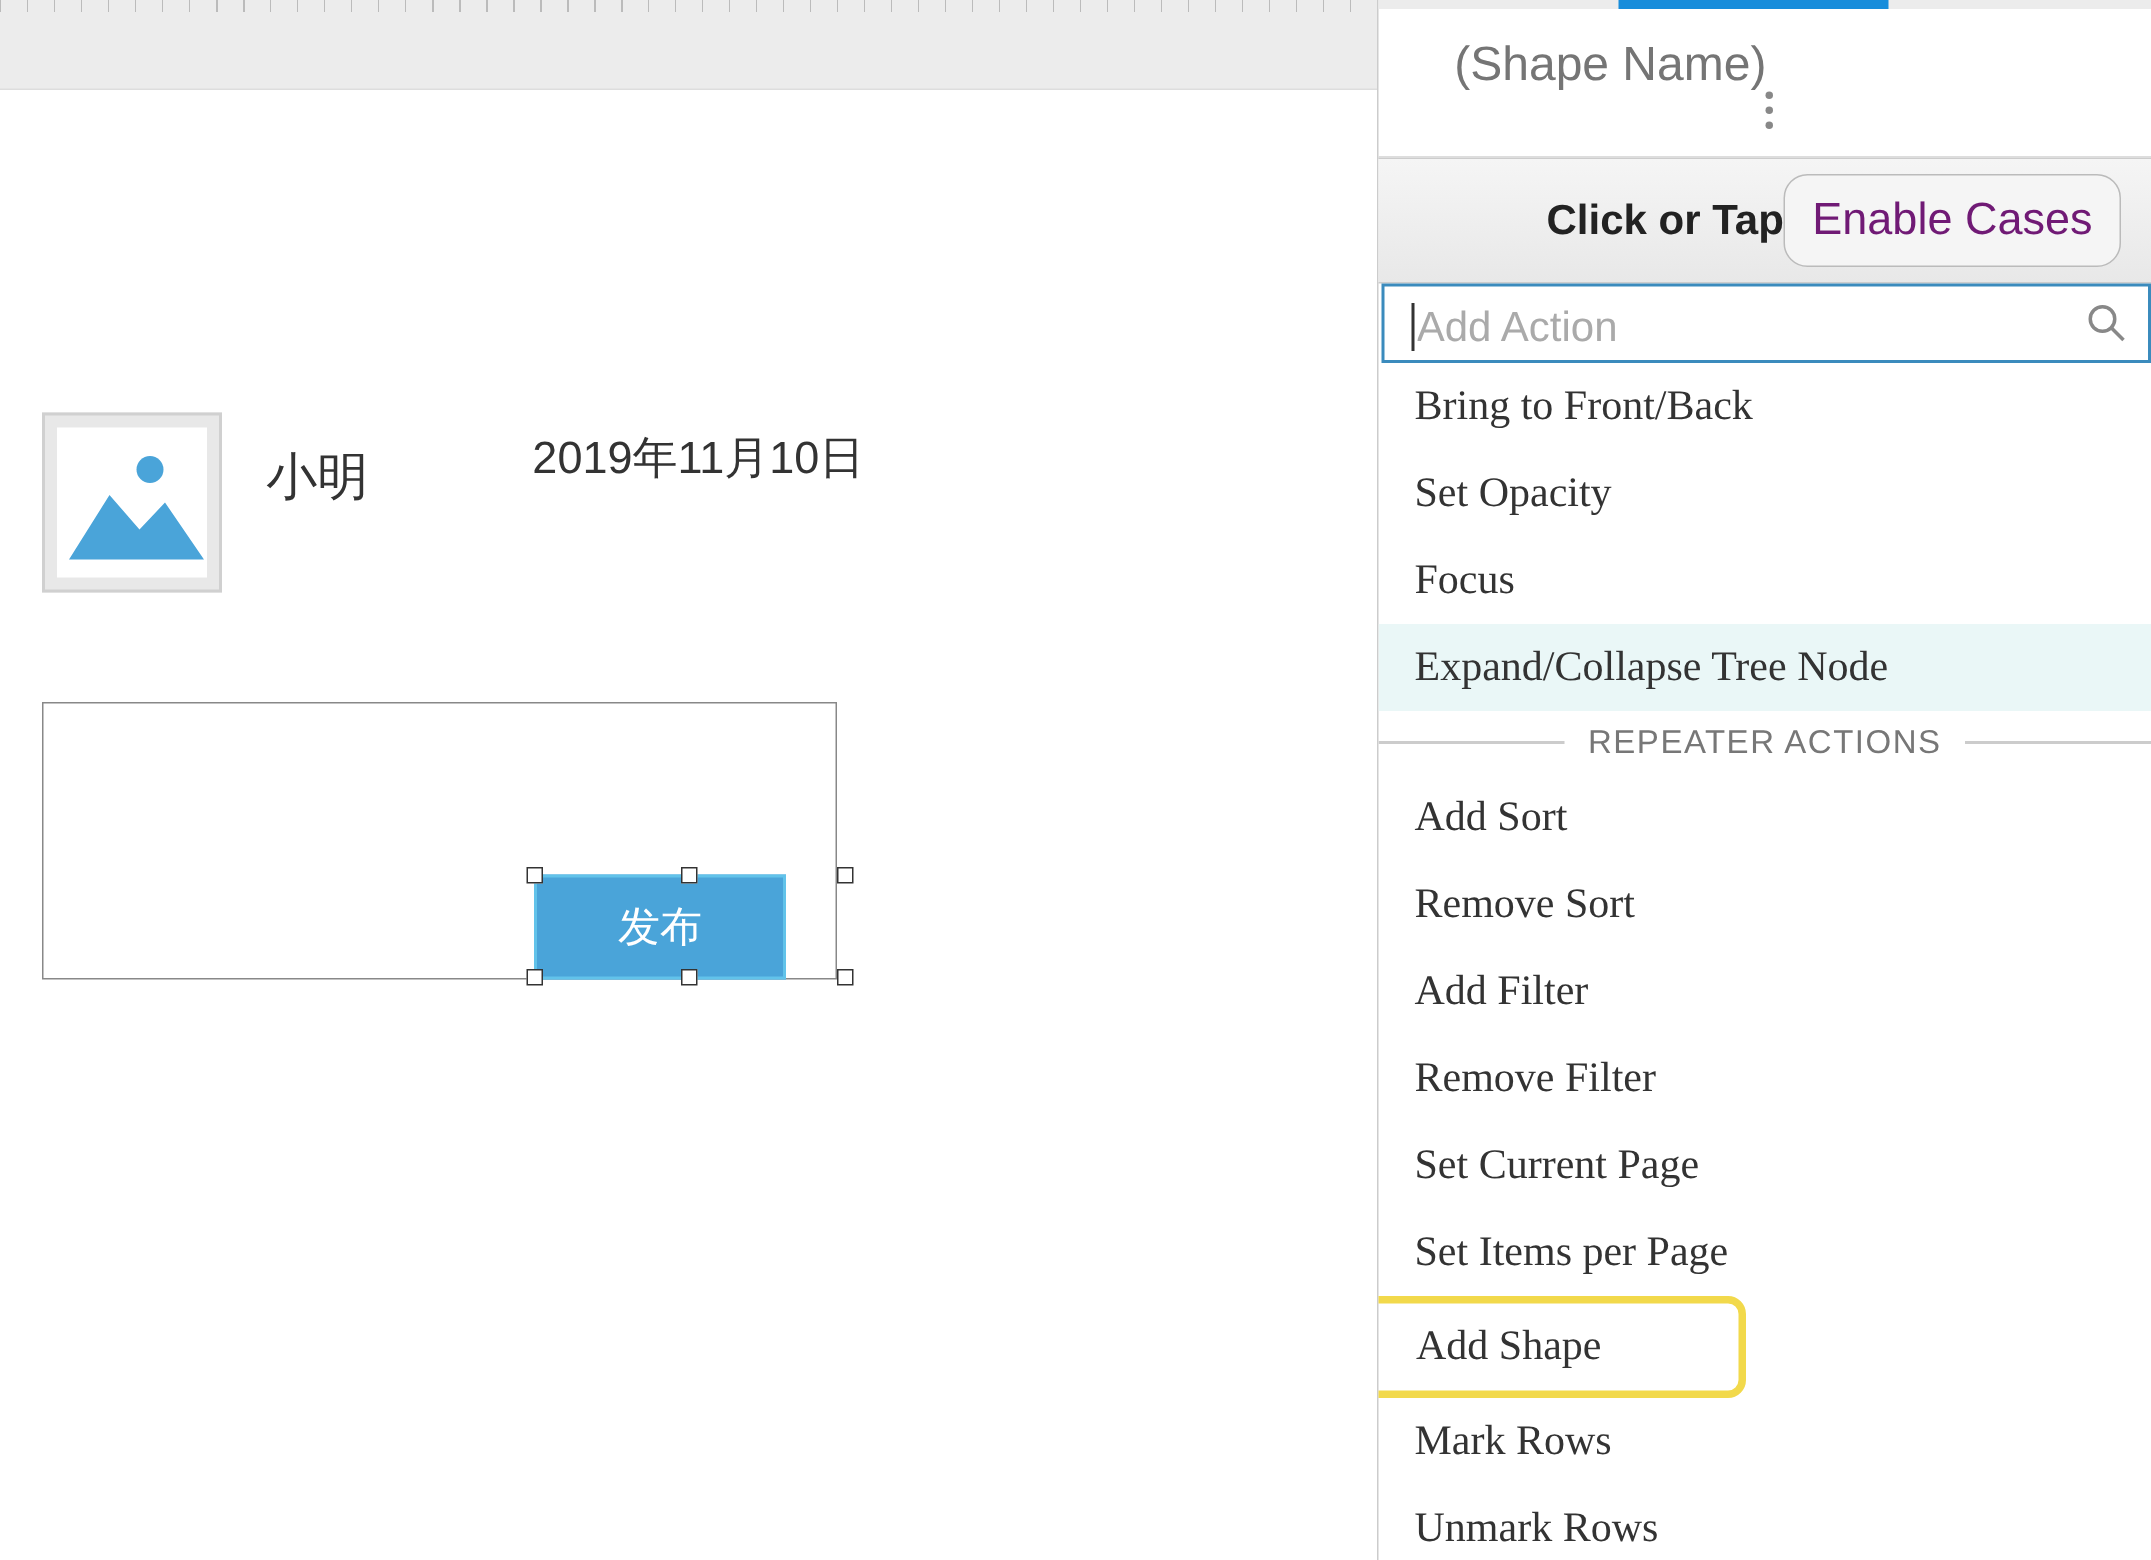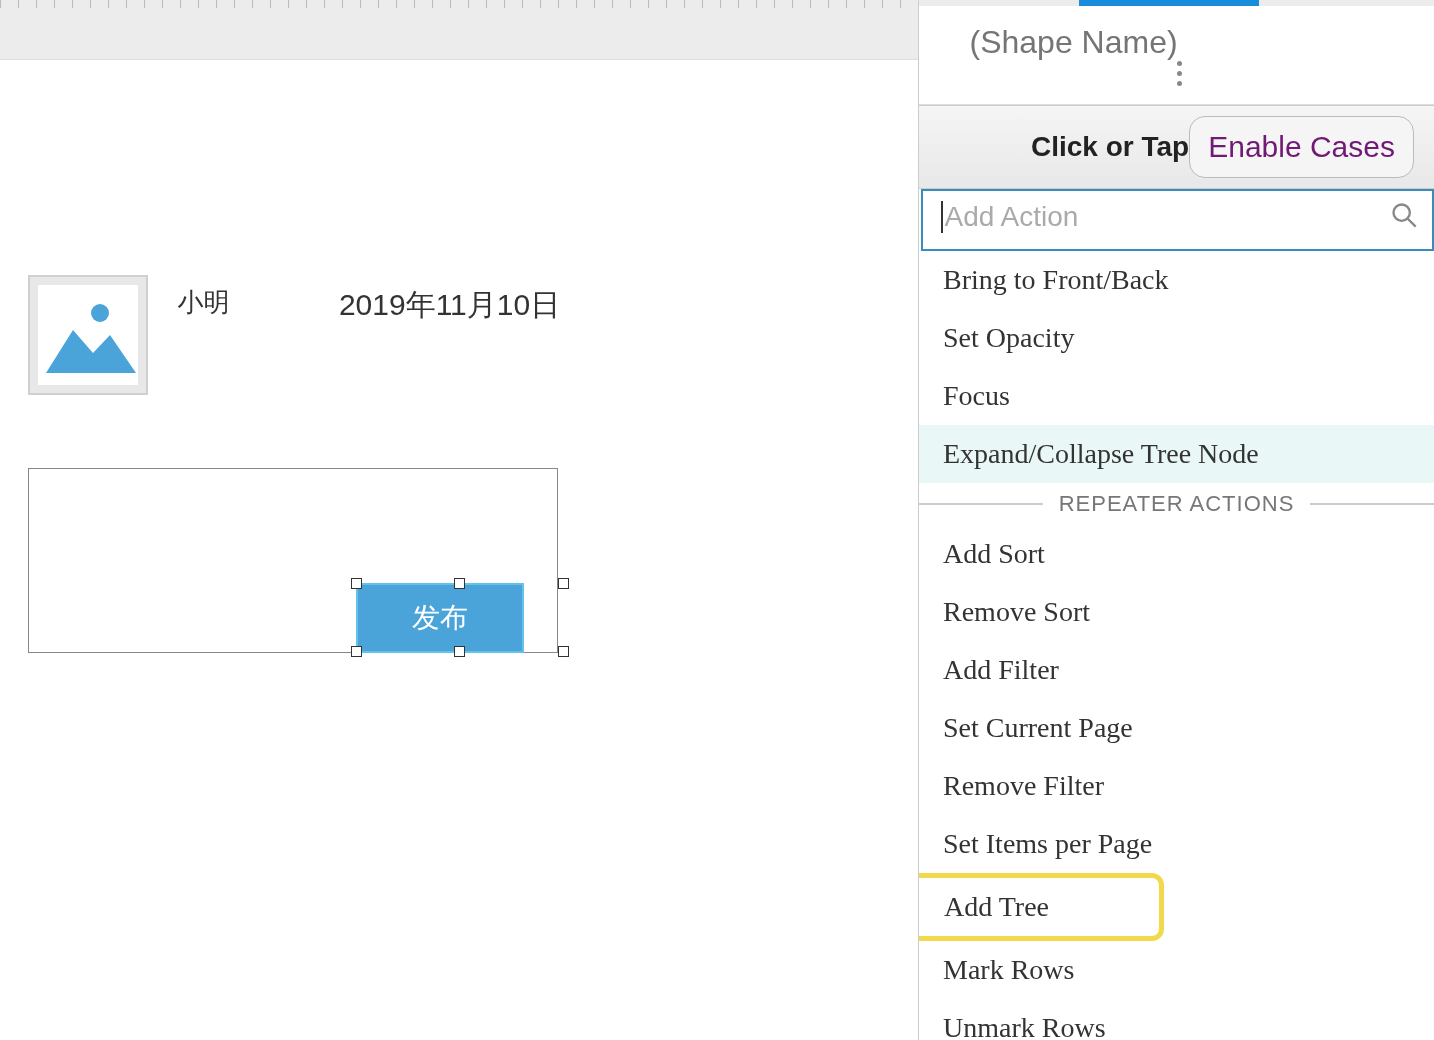--- a/index.html
+++ b/index.html
@@ -61,22 +61,22 @@
       overflow: hidden;
     }
     .avatar-inner svg {
       width: 100%;
       height: 100%;
     }
     .username-label {
       display: inline-block;
       vertical-align: top;
       margin-left: 25px;
-      margin-top: 10px;
-      font-size: 26px;
+      margin-top: 20px;
+      font-size: 34px;
       color: #333;
     }
     .date-label {
       display: inline-block;
       vertical-align: top;
       margin-left: 105px;
       margin-top: 10px;
       font-size: 30px;
       color: #333;
     }
@@ -190,21 +190,21 @@
       border: 1.5px solid #bbb;
       border-radius: 16px;
       padding: 13px 18px;
       cursor: pointer;
     }
     
     .search-row {
       border: 2px solid #3b8bbd;
       display: flex;
       align-items: center;
-      padding: 10px 14px 16px 18px;
+      padding: 10px 14px 6px 18px;
       margin-left: 2px;
     }
     .search-input {
       flex: 1;
       font-size: 28px;
       color: #333;
       border: none;
       outline: none;
       background: transparent;
     }
@@ -340,21 +340,21 @@
 
     <div class="section-divider">
       <div class="line"></div>
       <div class="label">REPEATER ACTIONS</div>
       <div class="line"></div>
     </div>
 
     <div class="action-item">Add Sort</div>
     <div class="action-item">Remove Sort</div>
     <div class="action-item">Add Filter</div>
+    <div class="action-item">Remove Filter</div>
     <div class="action-item">Set Current Page</div>
-    <div class="action-item">Remove Filter</div>
     <div class="action-item">Set Items per Page</div>
-    <div class="action-item yellow-box">Add Tree</div>
+    <div class="action-item yellow-box">Add Shape</div>
     <div class="action-item">Mark Rows</div>
     <div class="action-item">Unmark Rows</div>
   </div>
 
 </div>
 
 </body></html>

